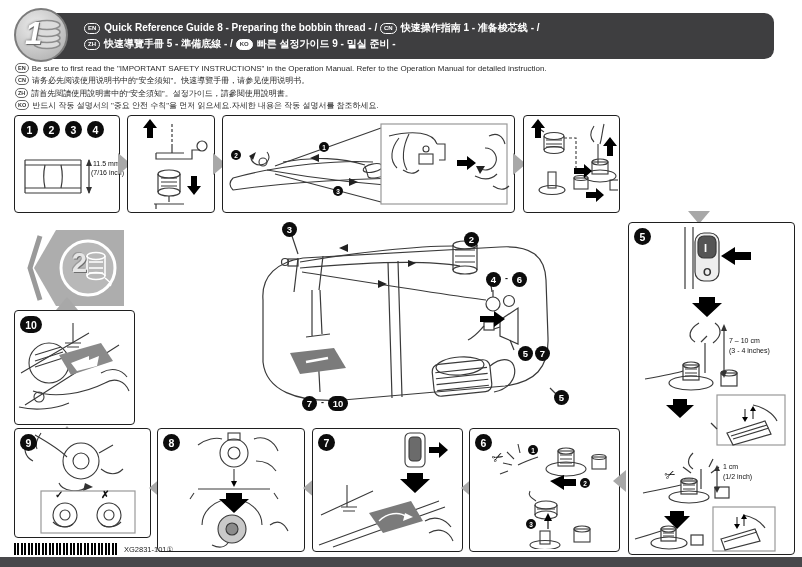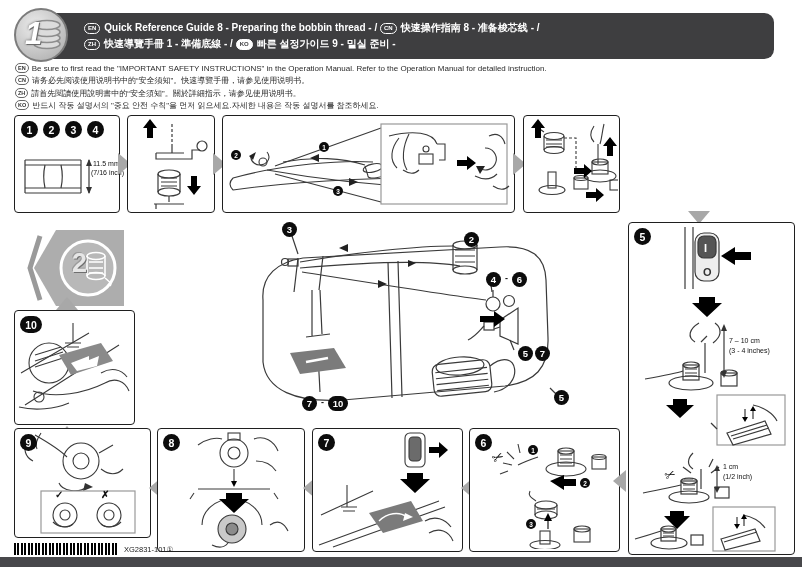--- a/index.html
+++ b/index.html
@@ -44,43 +44,43 @@
   .partno{position:absolute;left:124px;top:545px;font-size:7.5px;color:#222}
   .g2num{position:absolute;left:46px;top:22px;font-size:27px;font-weight:bold;color:#e6e6e6;
         text-shadow:1px 1px 0 #6f6f6f,-1px -1px 0 #9a9a9a;z-index:3}
 </style>
 </head>
 <body>
 
 <div class="hbar">
   <div class="hline">
     <span class="langoval">EN</span><span>Quick Reference Guide 8 - Preparing the bobbin thread - /</span>
-    <span class="langoval">CN</span><span>快速操作指南 8 - 准备梭芯线 - /</span>
+    <span class="langoval">CN</span><span>快速操作指南 1 - 准备梭芯线 - /</span>
   </div>
   <div class="hline">
-    <span class="langoval">ZH</span><span>快速導覽手冊 1 - 準備底線 - /</span>
+    <span class="langoval">ZH</span><span>快速導覽手冊 5 - 準備底線 - /</span>
     <span class="langoval fill">KO</span><span>빠른 설정가이드 9 - 밑실 준비 -</span>
   </div>
 </div>
 <div class="hcircle">
   <svg width="50" height="50">
     <g stroke="#8d8d8d" fill="#dcdcdc" stroke-width="1.5">
       <ellipse cx="31" cy="34" rx="13" ry="4.5"></ellipse>
         <ellipse cx="31" cy="28" rx="13" ry="4.5"></ellipse>
       <ellipse cx="31" cy="22" rx="13" ry="4.5"></ellipse>
         <ellipse cx="31" cy="15" rx="13" ry="4.5"></ellipse>
     </g>
   </svg>
   <span class="one">1</span>
 </div>
 
 <div class="notes">
   <div class="note-line"><span class="noteoval">EN</span><span>Be sure to first read the "IMPORTANT SAFETY INSTRUCTIONS" in the Operation Manual. Refer to the Operation Manual for detailed instruction.</span></div>
   <div class="note-line"><span class="noteoval">CN</span><span>请务必先阅读使用说明书中的“安全须知”。快速導覽手冊，请参见使用说明书。</span></div>
-  <div class="note-line"><span class="noteoval">ZH</span><span>請首先閱讀使用說明書中的“安全須知”。關於詳細指示，请参见使用说明书。</span></div>
+  <div class="note-line"><span class="noteoval">ZH</span><span>請首先閱讀使用說明書中的“安全須知”。설정가이드，請參閱使用說明書。</span></div>
   <div class="note-line"><span class="noteoval">KO</span><span>반드시 작동 설명서의 "중요 안전 수칙"을 먼저 읽으세요.자세한 내용은 작동 설명서를 참조하세요.</span></div>
 </div>
 
 <div class="panel" style="left:14px;top:115px;width:106px;height:98px">
   <div style="position:absolute;left:6px;top:5px;display:flex;gap:5px">
     <div class="pnum" style="position:static">1</div>
     <div class="pnum" style="position:static">2</div>
     <div class="pnum" style="position:static">3</div>
     <div class="pnum" style="position:static">4</div>
   </div>

